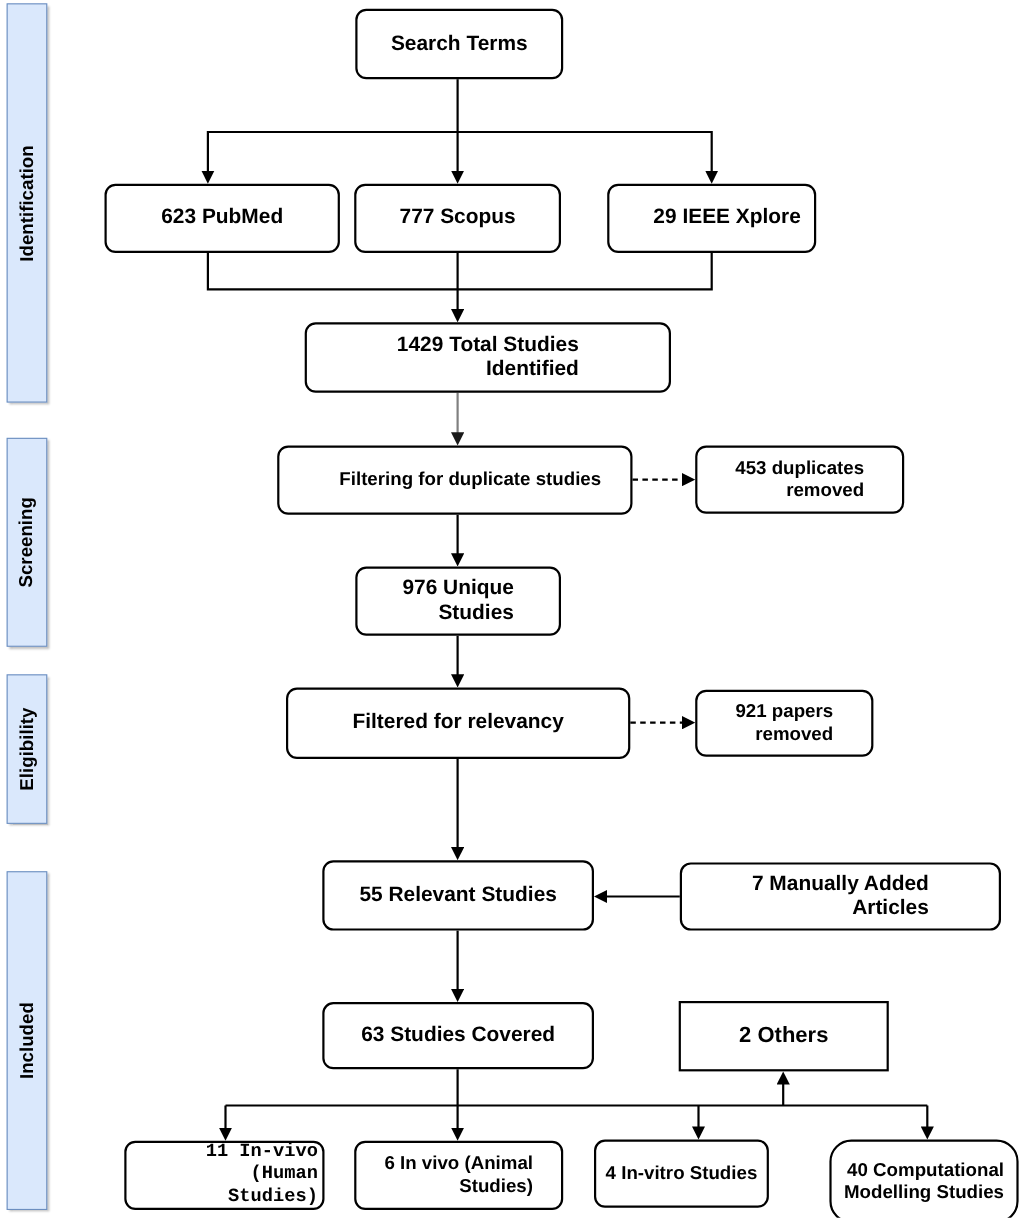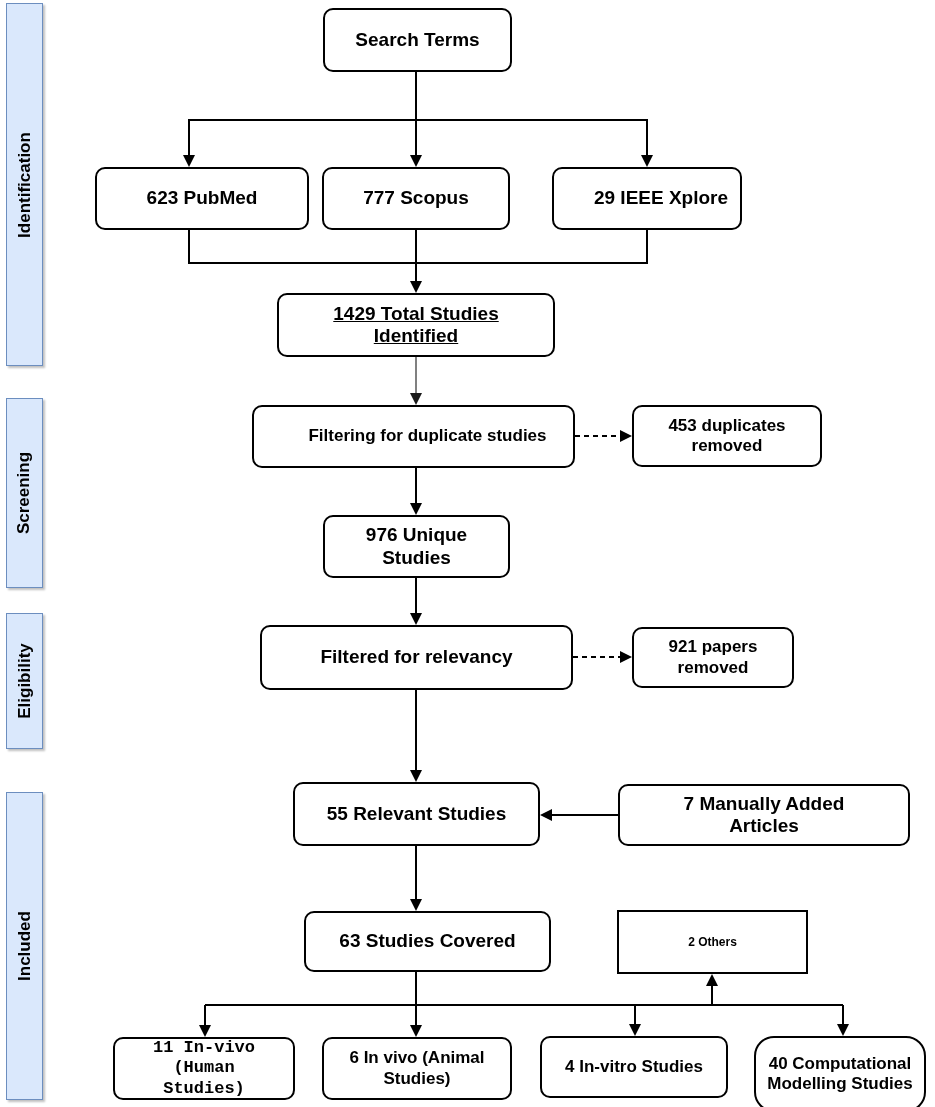--- a/index.html
+++ b/index.html
@@ -5,26 +5,26 @@
   html,body { margin:0; padding:0; background:#ffffff; }
   .canvas {
     position:relative; width:935px; height:1107px; background:#ffffff;
     font-family:"Liberation Sans", sans-serif; color:#000;
   }
   .connectors { position:absolute; left:0; top:0; width:935px; height:1107px; pointer-events:none; }
   .box {
     position:absolute; box-sizing:border-box; background:#ffffff;
     border:2px solid #000000; border-radius:10px;
     display:flex; align-items:center; justify-content:center;
-    text-align:center; font-weight:700; font-size:19px; line-height:1.18;
+    text-align:right; font-weight:700; font-size:19px; line-height:1.18;
     white-space:pre-line; padding:0 4px;
   }
   .nowrap { white-space:nowrap; }
   .fs17 { font-size:17px; }
-  .fs16 { font-size:12px; }
+  .fs16 { font-size:20px; }
   .sq { border-radius:0; border-width:2px; }
   .stage {
     position:absolute; box-sizing:border-box;
     background:#dae8fc; border:1px solid #6c8ebf;
     box-shadow:2px 2px 2px rgba(0,0,0,0.25);
     display:flex; align-items:center; justify-content:center;
   }
   .stage span {
     transform:rotate(-90deg); white-space:nowrap;
     font-weight:700; font-size:17px; color:#000;
@@ -92,42 +92,42 @@
   <div class="stage" style="left:6px; top:792px; width:37px; height:308px;">
     <span>Included</span>
   </div>
 
   <div class="box nowrap" style="left:323px; top:8px; width:189px; height:64px;">Search Terms</div>
 
   <div class="box nowrap" style="left:95px; top:167px; width:214px; height:63px;">623 PubMed</div>
   <div class="box nowrap" style="left:322px; top:167px; width:188px; height:63px;">777 Scopus</div>
   <div class="box nowrap" style="left:552px; top:167px; width:190px; height:63px;padding-left:32px;">29 IEEE Xplore</div>
 
-  <div class="box" style="left:277px; top:293px; width:278px; height:64px;text-decoration:underline;">1429 Total Studies
+  <div class="box" style="left:277px; top:293px; width:333px; height:64px;">1429 Total Studies
 Identified</div>
 
   <div class="box nowrap fs17" style="left:252px; top:405px; width:323px; height:63px;padding-left:32px;">Filtering for duplicate studies</div>
   <div class="box fs17" style="left:632px; top:405px; width:190px; height:62px;">453 duplicates
 removed</div>
 
   <div class="box" style="left:323px; top:515px; width:187px; height:63px;">976 Unique
 Studies</div>
 
   <div class="box nowrap" style="left:260px; top:625px; width:313px; height:65px;">Filtered for relevancy</div>
   <div class="box fs17" style="left:632px; top:627px; width:162px; height:61px;">921 papers
 removed</div>
 
   <div class="box nowrap" style="left:293px; top:782px; width:247px; height:64px;">55 Relevant Studies</div>
   <div class="box" style="left:618px; top:784px; width:292px; height:62px;">7 Manually Added
 Articles</div>
 
-  <div class="box nowrap" style="left:293px; top:911px; width:247px; height:61px;margin-left:11px;">63 Studies Covered</div>
+  <div class="box nowrap" style="left:293px; top:911px; width:247px; height:61px;">63 Studies Covered</div>
   <div class="box sq nowrap fs16" style="left:617px; top:910px; width:191px; height:64px;">2 Others</div>
 
   <div class="box fs17" style="left:113px; top:1037px; width:182px; height:63px;font-family:Liberation Mono, monospace;">11 In-vivo (Human
 Studies)</div>
   <div class="box fs17" style="left:322px; top:1037px; width:190px; height:63px;">6 In vivo (Animal
 Studies)</div>
-  <div class="box nowrap fs17" style="left:540px; top:1036px; width:188px; height:62px;">4 In-vitro Studies</div>
+  <div class="box nowrap fs17" style="left:540px; top:1036px; width:159px; height:62px;">4 In-vitro Studies</div>
   <div class="box fs17" style="left:754px; top:1036px; width:172px; height:76px;border-radius:20px;">40 Computational
 Modelling Studies</div>
 
 </div>
 
 </body></html>

